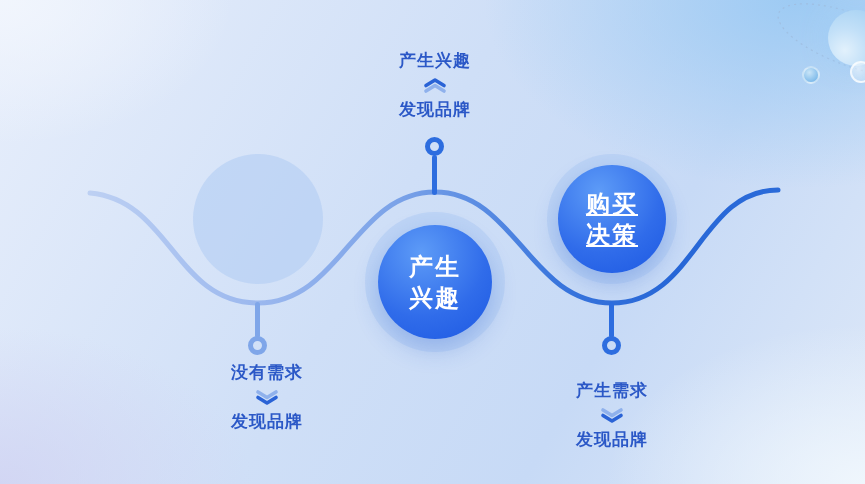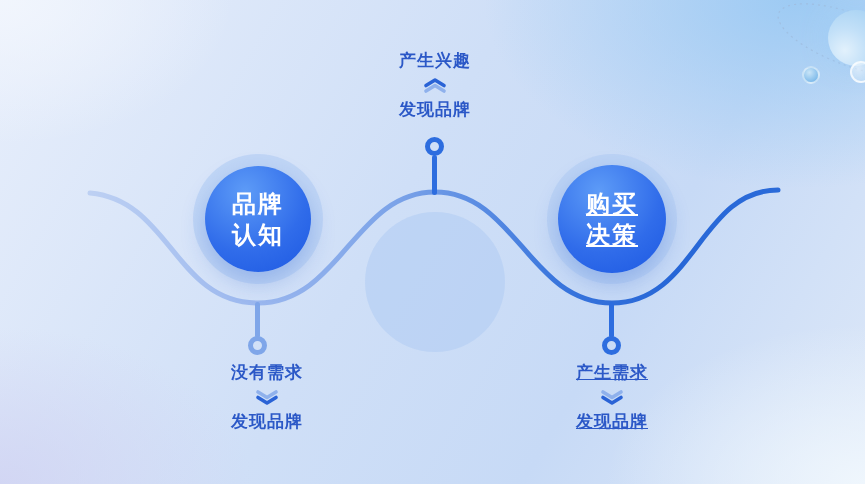--- a/index.html
+++ b/index.html
@@ -62,21 +62,21 @@
   .ring-right{left:602px;top:336px;border:5px solid #2d6ddf;}
 
   
   .callout{
     position:absolute;width:160px;z-index:4;
     display:flex;flex-direction:column;align-items:center;gap:5px;
     color:#2b58c7;font-weight:bold;font-size:17px;line-height:22px;letter-spacing:1px;
   }
   .callout-top{left:355px;top:50px;}
   .callout-bl{left:187px;top:362px;}
-  .callout-br{left:532px;top:362px;text-decoration:underline;}
+  .callout-br{left:532px;top:380px;}
   .chev{flex:0 0 auto;}
 </style>
 </head>
 <body>
 
 <div class="canvas">
 
   <svg class="deco-svg" width="865" height="484" viewBox="0 0 865 484">
     <ellipse cx="852" cy="40" rx="78" ry="26" transform="rotate(20 852 40)" fill="none" stroke="#9fbbdd" stroke-width="1.2" stroke-dasharray="2 4" opacity="0.8"></ellipse>
   </svg>
@@ -102,23 +102,23 @@
   <div class="ring ring-top"></div>
   <div class="stem stem-left"></div>
   <div class="ring ring-left"></div>
   <div class="stem stem-right"></div>
   <div class="ring ring-right"></div>
 
   <div class="halo halo-1"></div>
   <div class="halo halo-2"></div>
   <div class="halo halo-3"></div>
 
-  <div class="stage stage-1">
-    <span>品牌</span>
-    <span>认知</span>
+  <div class="stage stage-2">
+    <span>产生</span>
+    <span>兴趣</span>
   </div>
   <div class="stage stage-3">
     <span>购买</span>
     <span>决策</span>
   </div>
 
   <div class="callout callout-top">
     <span>产生兴趣</span>
     <svg class="chev" width="30" height="17" viewBox="0 0 30 17">
       <polyline points="6,8.5 15,3 24,8.5" fill="none" stroke="#2a63d6" stroke-width="3.6" stroke-linecap="round" stroke-linejoin="round"></polyline>

